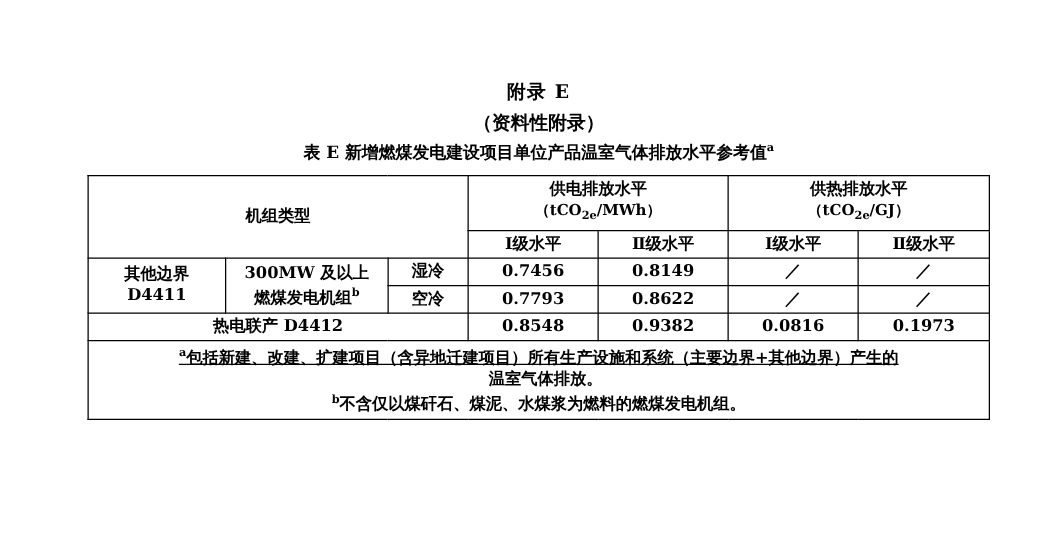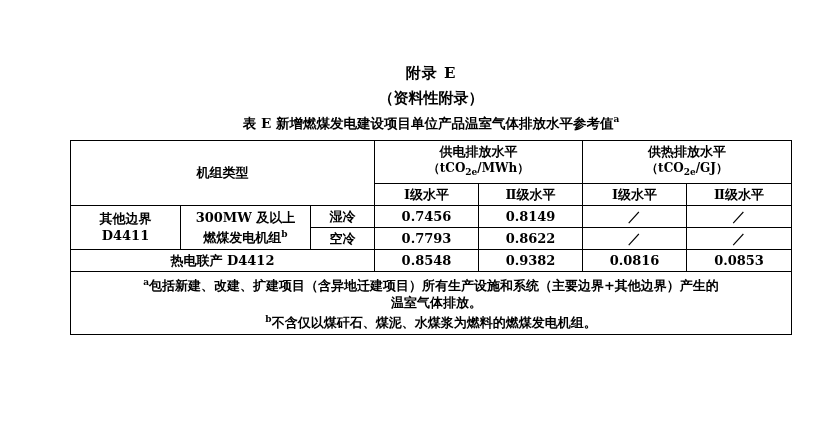--- a/index.html
+++ b/index.html
@@ -89,20 +89,21 @@
   }
   .note-cell {
     text-align: left;
     font-weight: normal;
     font-size: 11.5px;
     line-height: 18px;
     padding: 4px 7px 5px 7px;
   }
   .note-line {
     display: block;
+    text-decoration: underline;
   }
   .note-line2 {
     display: block;
     text-indent: 0;
   }
   .indent {
     display: block;
     padding-left: 11px;
   }
 </style>
@@ -170,21 +171,21 @@
         <td class="cell-num">0.8622</td>
         <td class="cell-num">／</td>
         <td class="cell-num">／</td>
       </tr>
 
       <tr>
         <td colspan="3">热电联产 D4412</td>
         <td class="cell-num">0.8548</td>
         <td class="cell-num">0.9382</td>
         <td class="cell-num">0.0816</td>
-        <td class="cell-num">0.0853</td>
+        <td class="cell-num">0.1973</td>
       </tr>
 
       <tr>
         <td colspan="7" class="note-cell">
           <span class="note-line"><span class="sup">a</span><span>包括新建、改建、扩建项目（含异地迁建项目）所有生产设施和系统（主要边界+其他边界）产生的</span></span>
           <span class="indent">温室气体排放。</span>
           <span class="note-line2"><span class="sup">b</span><span>不含仅以煤矸石、煤泥、水煤浆为燃料的燃煤发电机组。</span></span>
         </td>
       </tr>
     </tbody>

